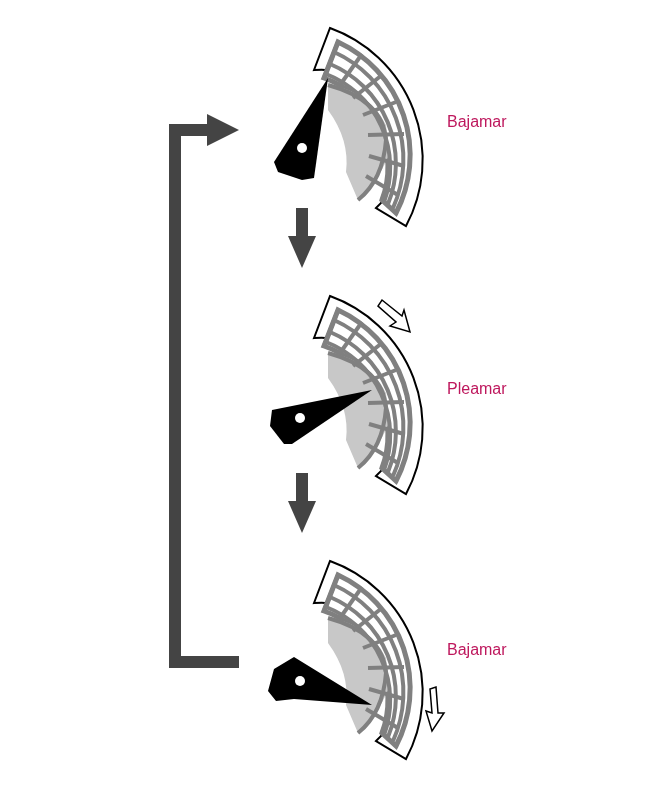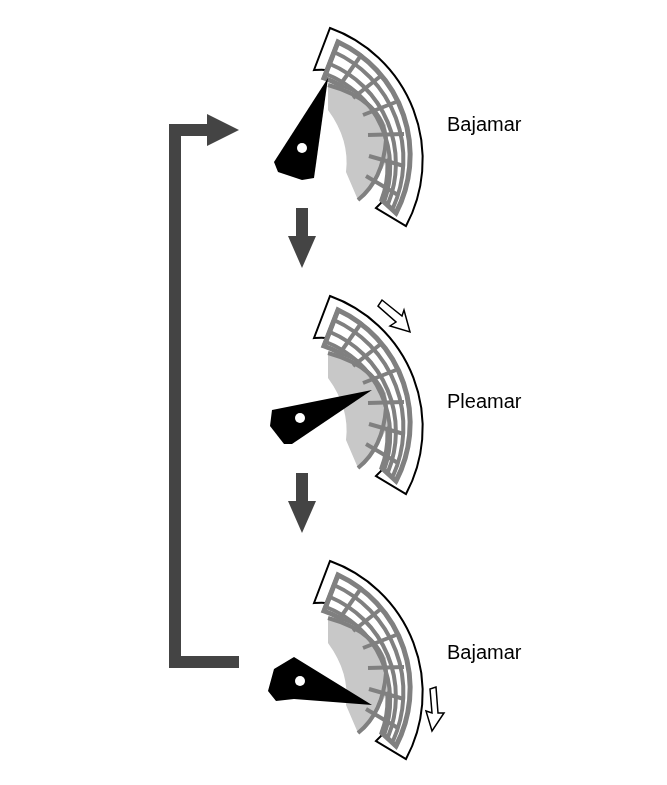--- a/index.html
+++ b/index.html
@@ -1,18 +1,18 @@
 <!DOCTYPE html>
 <html><head>
   <meta charset="utf-8">
   <style>
     html, body { margin:0; padding:0; background:#ffffff; }
     body { width:667px; height:785px; position:relative; overflow:hidden; font-family:"Liberation Sans", sans-serif; }
     svg.diagram { position:absolute; left:0; top:0; }
-    .label { position:absolute; font-size:20px; color:#000000; font-family:"Liberation Sans", sans-serif; }
+    .label { position:absolute; font-size:16px; color:#be185d; font-family:"Liberation Sans", sans-serif; }
   </style>
 </head>
 <body>
 
 <svg class="diagram" width="667" height="785" viewBox="0 0 667 785" xmlns="http://www.w3.org/2000/svg">
   <defs>
 
     <g id="fan">
 
       <path d="M 68 0 L 10 140 A 70 70 0 0 1 68 80 Z" fill="none"></path>
@@ -71,14 +71,14 @@
 
   <g fill="#444">
     <rect x="169" y="124" width="12" height="544"></rect>
     <rect x="169" y="656" width="70" height="12"></rect>
     <rect x="169" y="124" width="42" height="12"></rect>
     <polygon points="207,114 207,146 239,130"></polygon>
   </g>
 </svg>
 
 <div class="label" style="left:447px; top:113px;">Bajamar</div>
-<div class="label" style="left:447px; top:390px;">Pleamar</div>
+<div class="label" style="left:447px; top:380px;">Pleamar</div>
 <div class="label" style="left:447px; top:641px;">Bajamar</div>
 
 </body></html>

